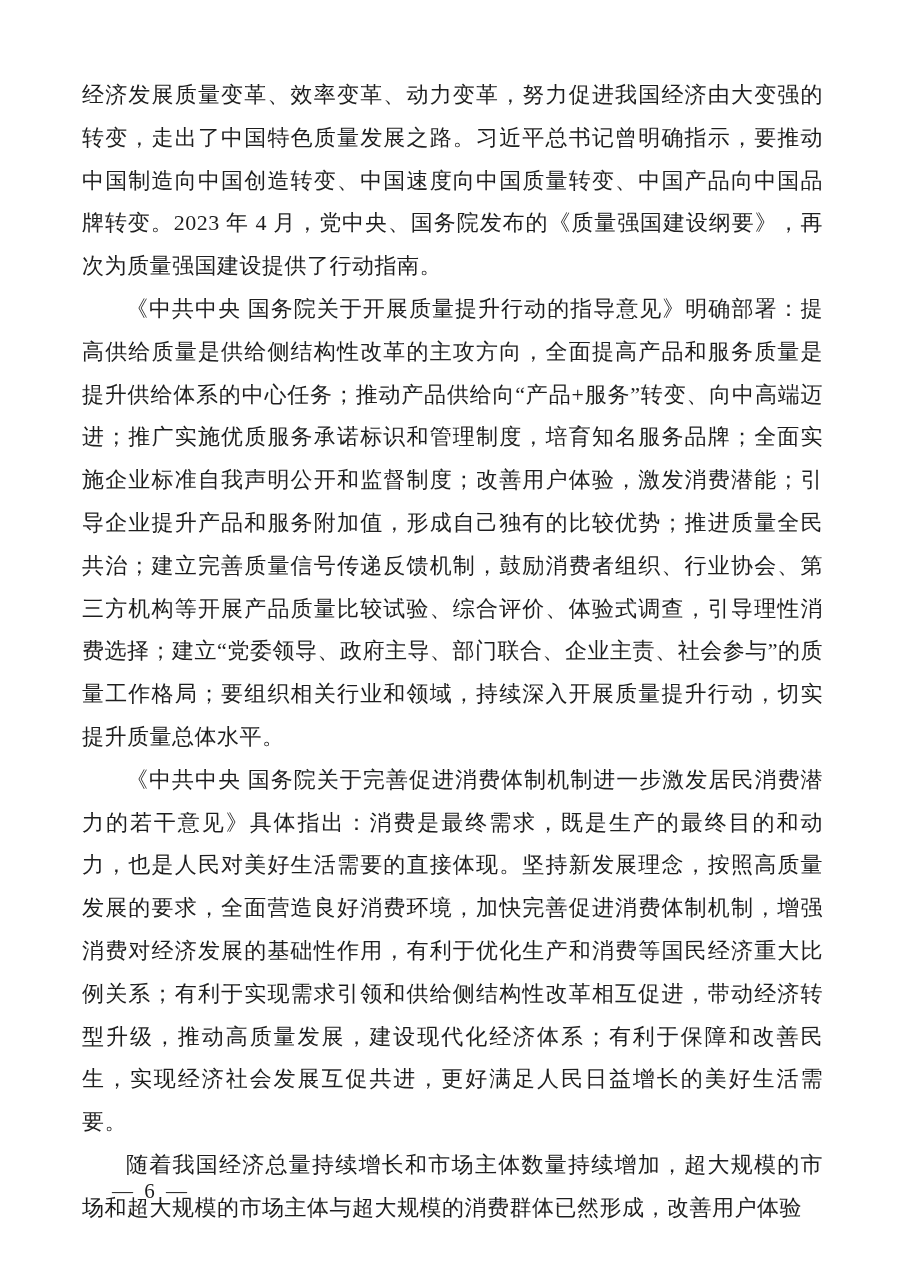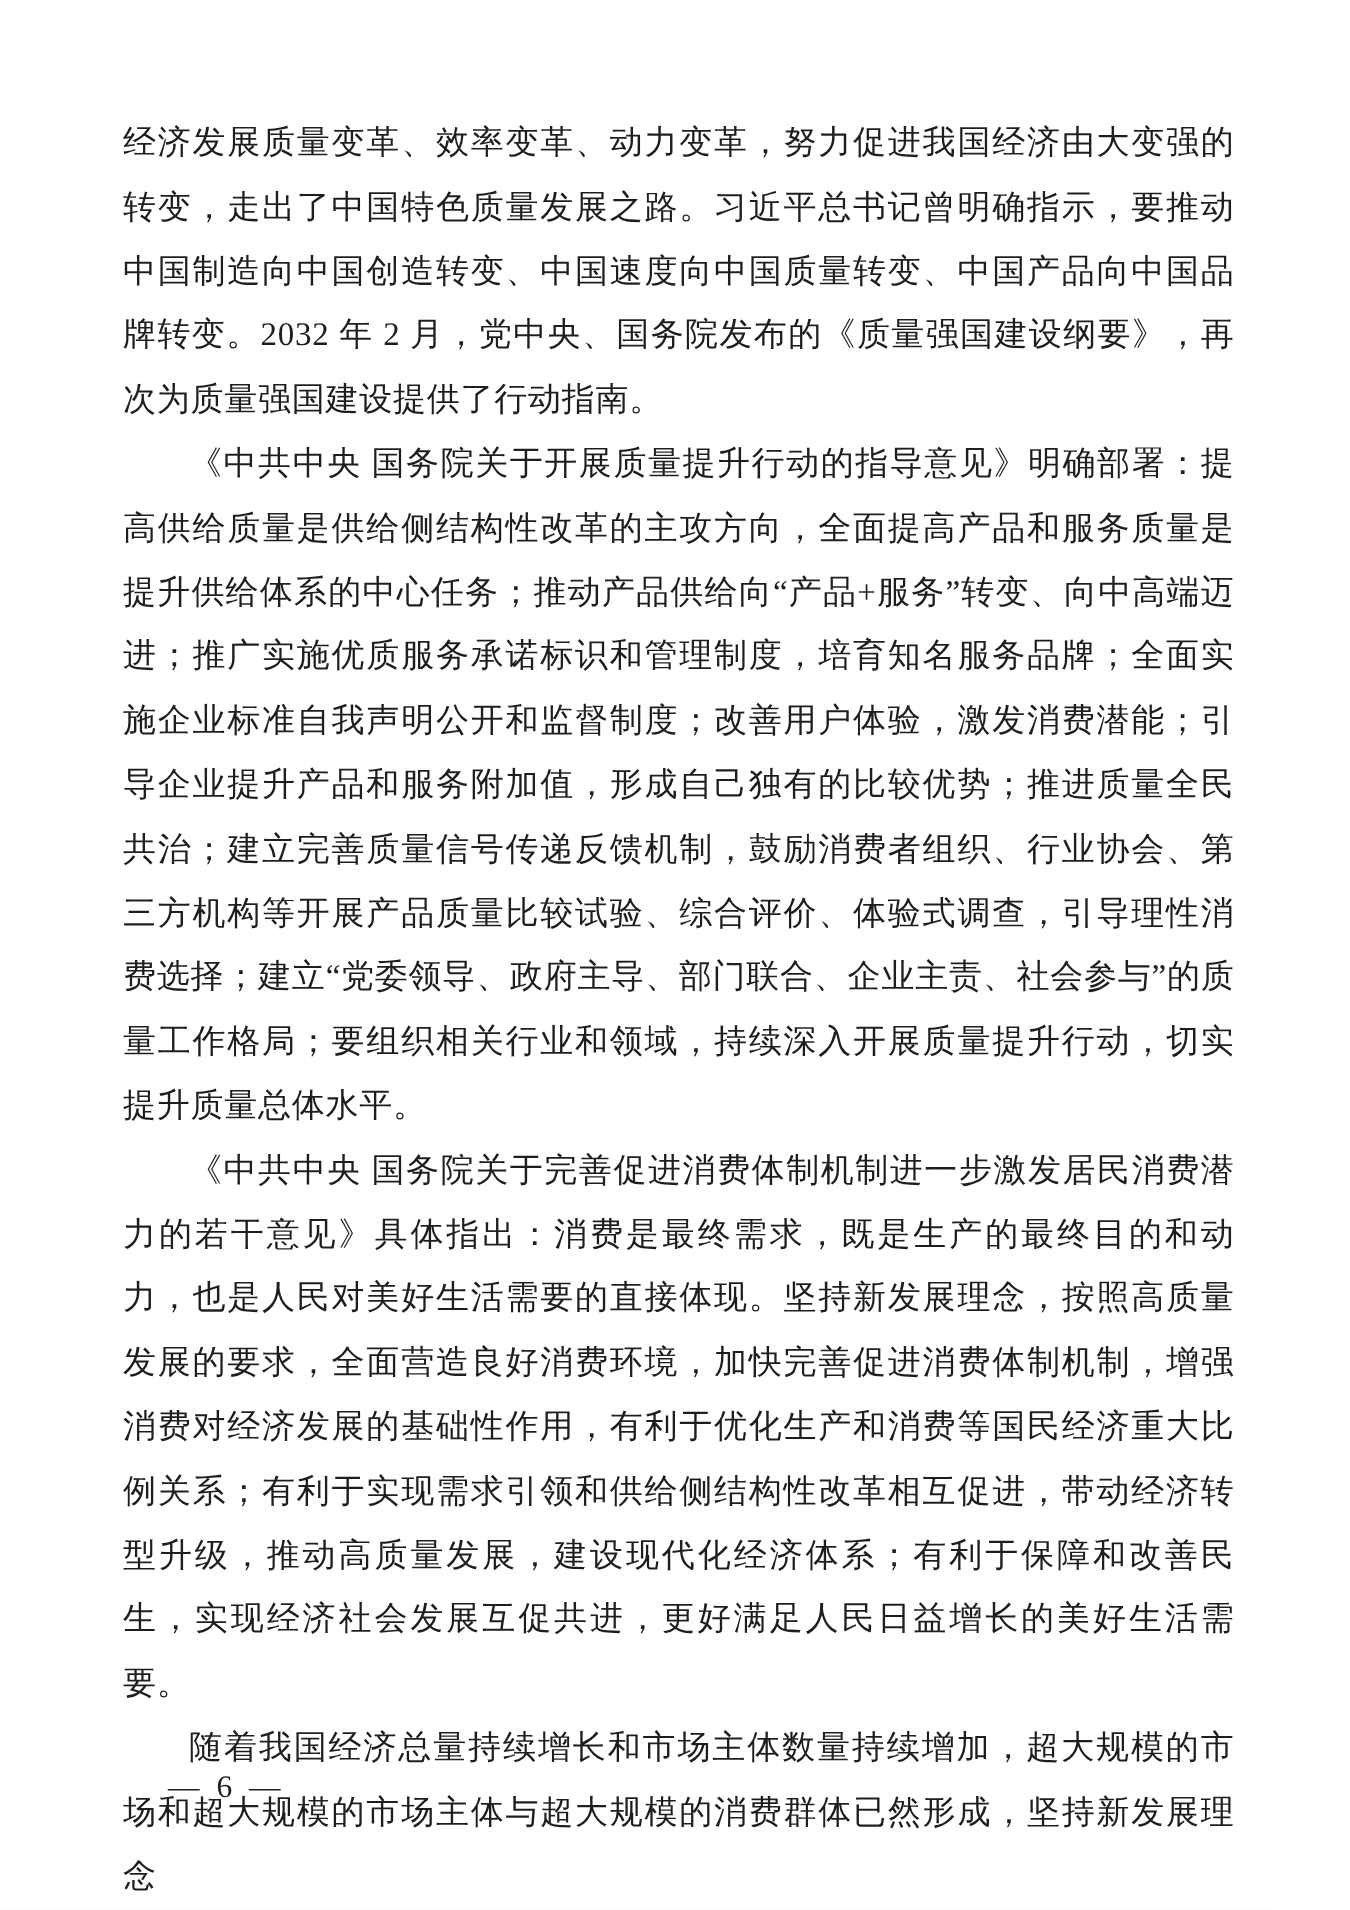--- a/index.html
+++ b/index.html
@@ -47,19 +47,19 @@
     font-size: 21px;
     letter-spacing: 3px;
     line-height: 30px;
   }
 </style>
 </head>
 <body>
 
 <div class="page">
   <div class="content">
-    <p class="para no-indent">经济发展质量变革、效率变革、动力变革，努力促进我国经济由大变强的转变，走出了中国特色质量发展之路。习近平总书记曾明确指示，要推动中国制造向中国创造转变、中国速度向中国质量转变、中国产品向中国品牌转变。2032 年 2 月，党中央、国务院发布的《质量强国建设纲要》，再次为质量强国建设提供了行动指南。</p>
+    <p class="para no-indent">经济发展质量变革、效率变革、动力变革，努力促进我国经济由大变强的转变，走出了中国特色质量发展之路。习近平总书记曾明确指示，要推动中国制造向中国创造转变、中国速度向中国质量转变、中国产品向中国品牌转变。2023 年 4 月，党中央、国务院发布的《质量强国建设纲要》，再次为质量强国建设提供了行动指南。</p>
     <p class="para">《中共中央 国务院关于开展质量提升行动的指导意见》明确部署：提高供给质量是供给侧结构性改革的主攻方向，全面提高产品和服务质量是提升供给体系的中心任务；推动产品供给向“产品+服务”转变、向中高端迈进；推广实施优质服务承诺标识和管理制度，培育知名服务品牌；全面实施企业标准自我声明公开和监督制度；改善用户体验，激发消费潜能；引导企业提升产品和服务附加值，形成自己独有的比较优势；推进质量全民共治；建立完善质量信号传递反馈机制，鼓励消费者组织、行业协会、第三方机构等开展产品质量比较试验、综合评价、体验式调查，引导理性消费选择；建立“党委领导、政府主导、部门联合、企业主责、社会参与”的质量工作格局；要组织相关行业和领域，持续深入开展质量提升行动，切实提升质量总体水平。</p>
     <p class="para">《中共中央 国务院关于完善促进消费体制机制进一步激发居民消费潜力的若干意见》具体指出：消费是最终需求，既是生产的最终目的和动力，也是人民对美好生活需要的直接体现。坚持新发展理念，按照高质量发展的要求，全面营造良好消费环境，加快完善促进消费体制机制，增强消费对经济发展的基础性作用，有利于优化生产和消费等国民经济重大比例关系；有利于实现需求引领和供给侧结构性改革相互促进，带动经济转型升级，推动高质量发展，建设现代化经济体系；有利于保障和改善民生，实现经济社会发展互促共进，更好满足人民日益增长的美好生活需要。</p>
-    <p class="para">随着我国经济总量持续增长和市场主体数量持续增加，超大规模的市场和超大规模的市场主体与超大规模的消费群体已然形成，坚持新发展理念</p>
+    <p class="para">随着我国经济总量持续增长和市场主体数量持续增加，超大规模的市场和超大规模的市场主体与超大规模的消费群体已然形成，改善用户体验</p>
   </div>
   <div class="footer">— 6 —</div>
 </div>
 
 </body></html>

